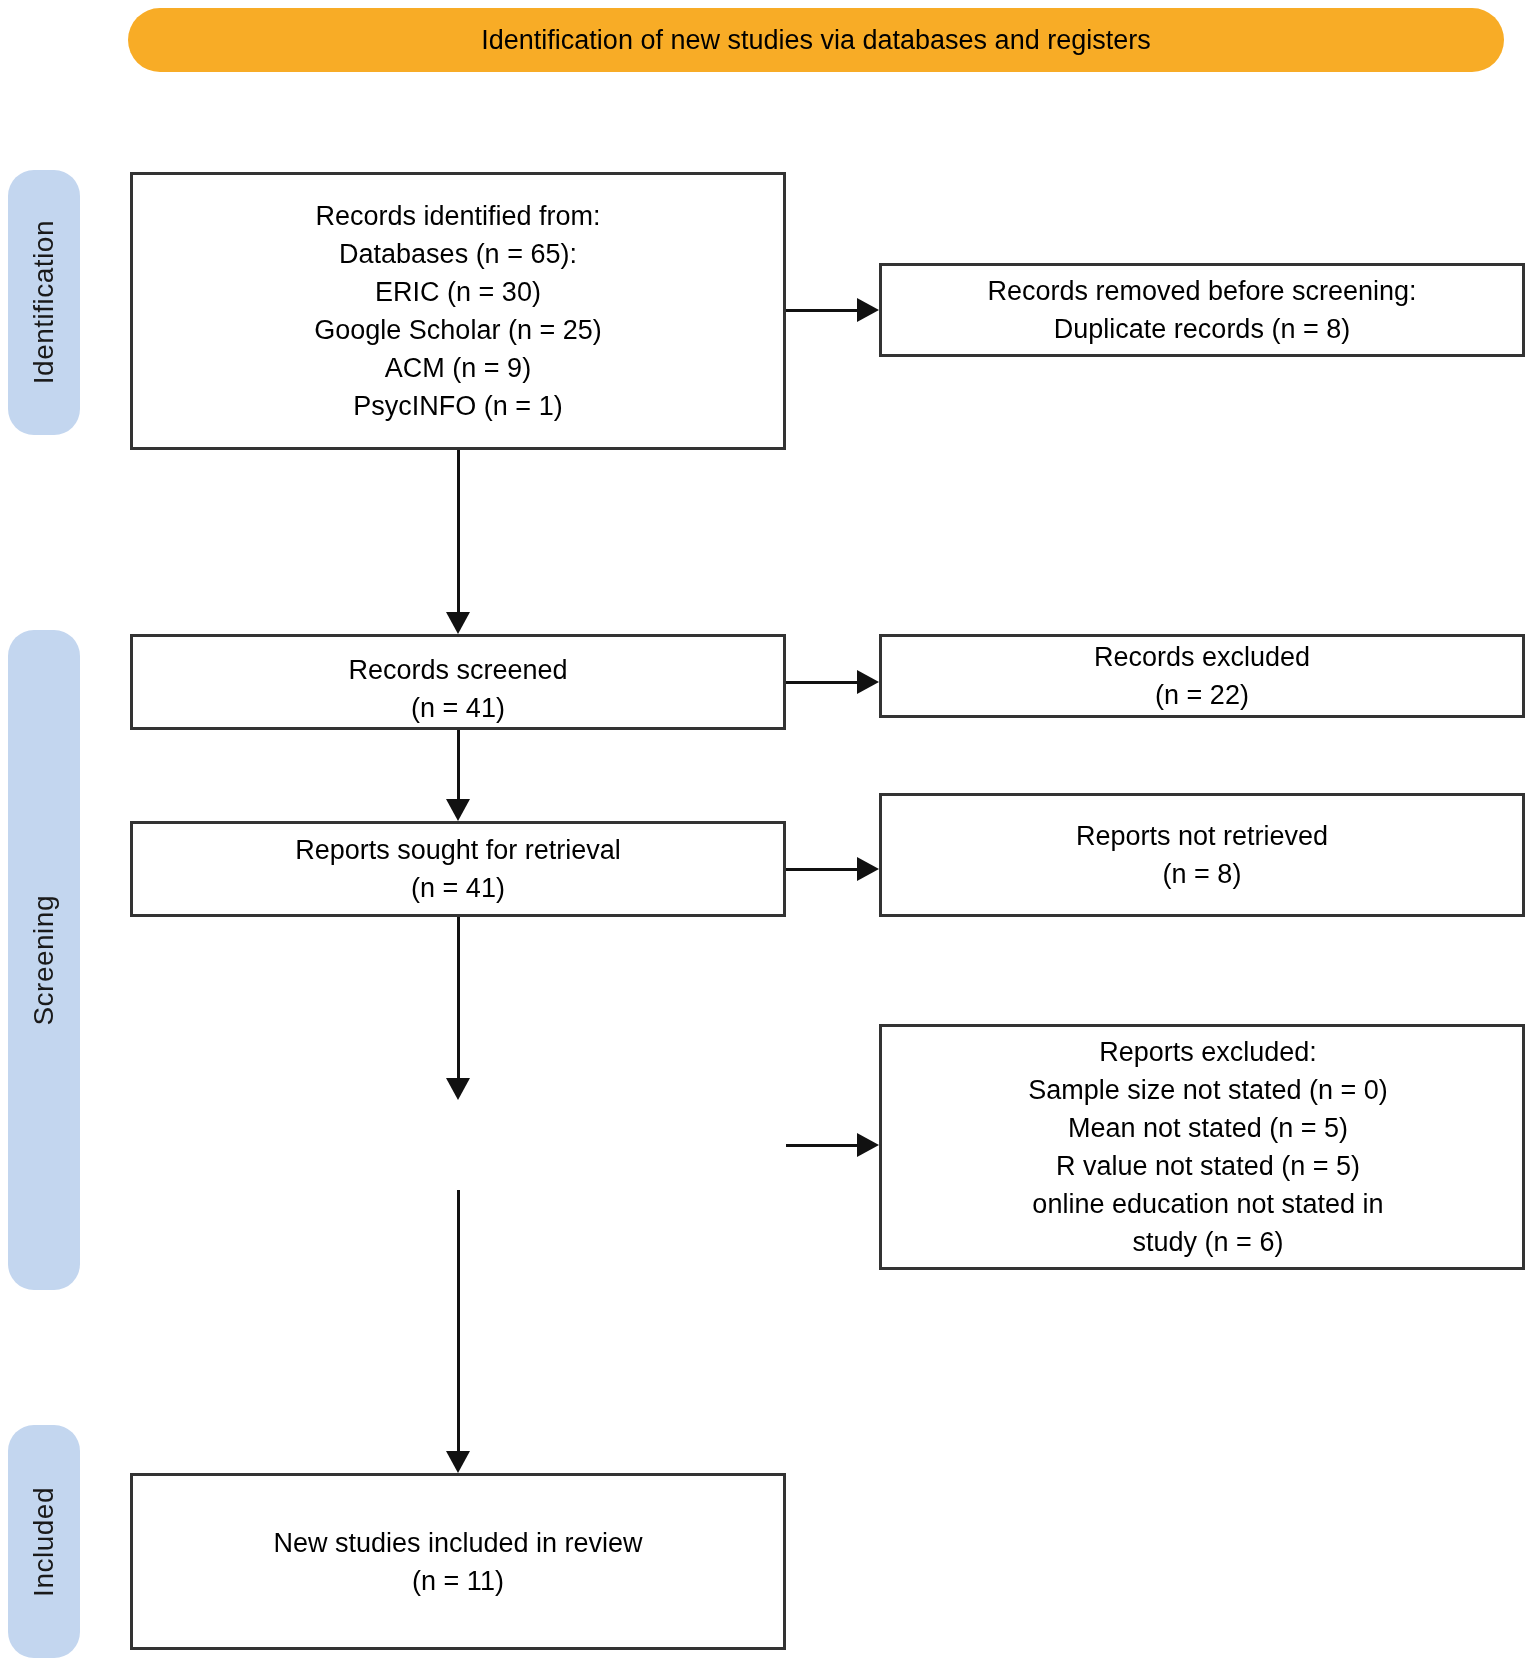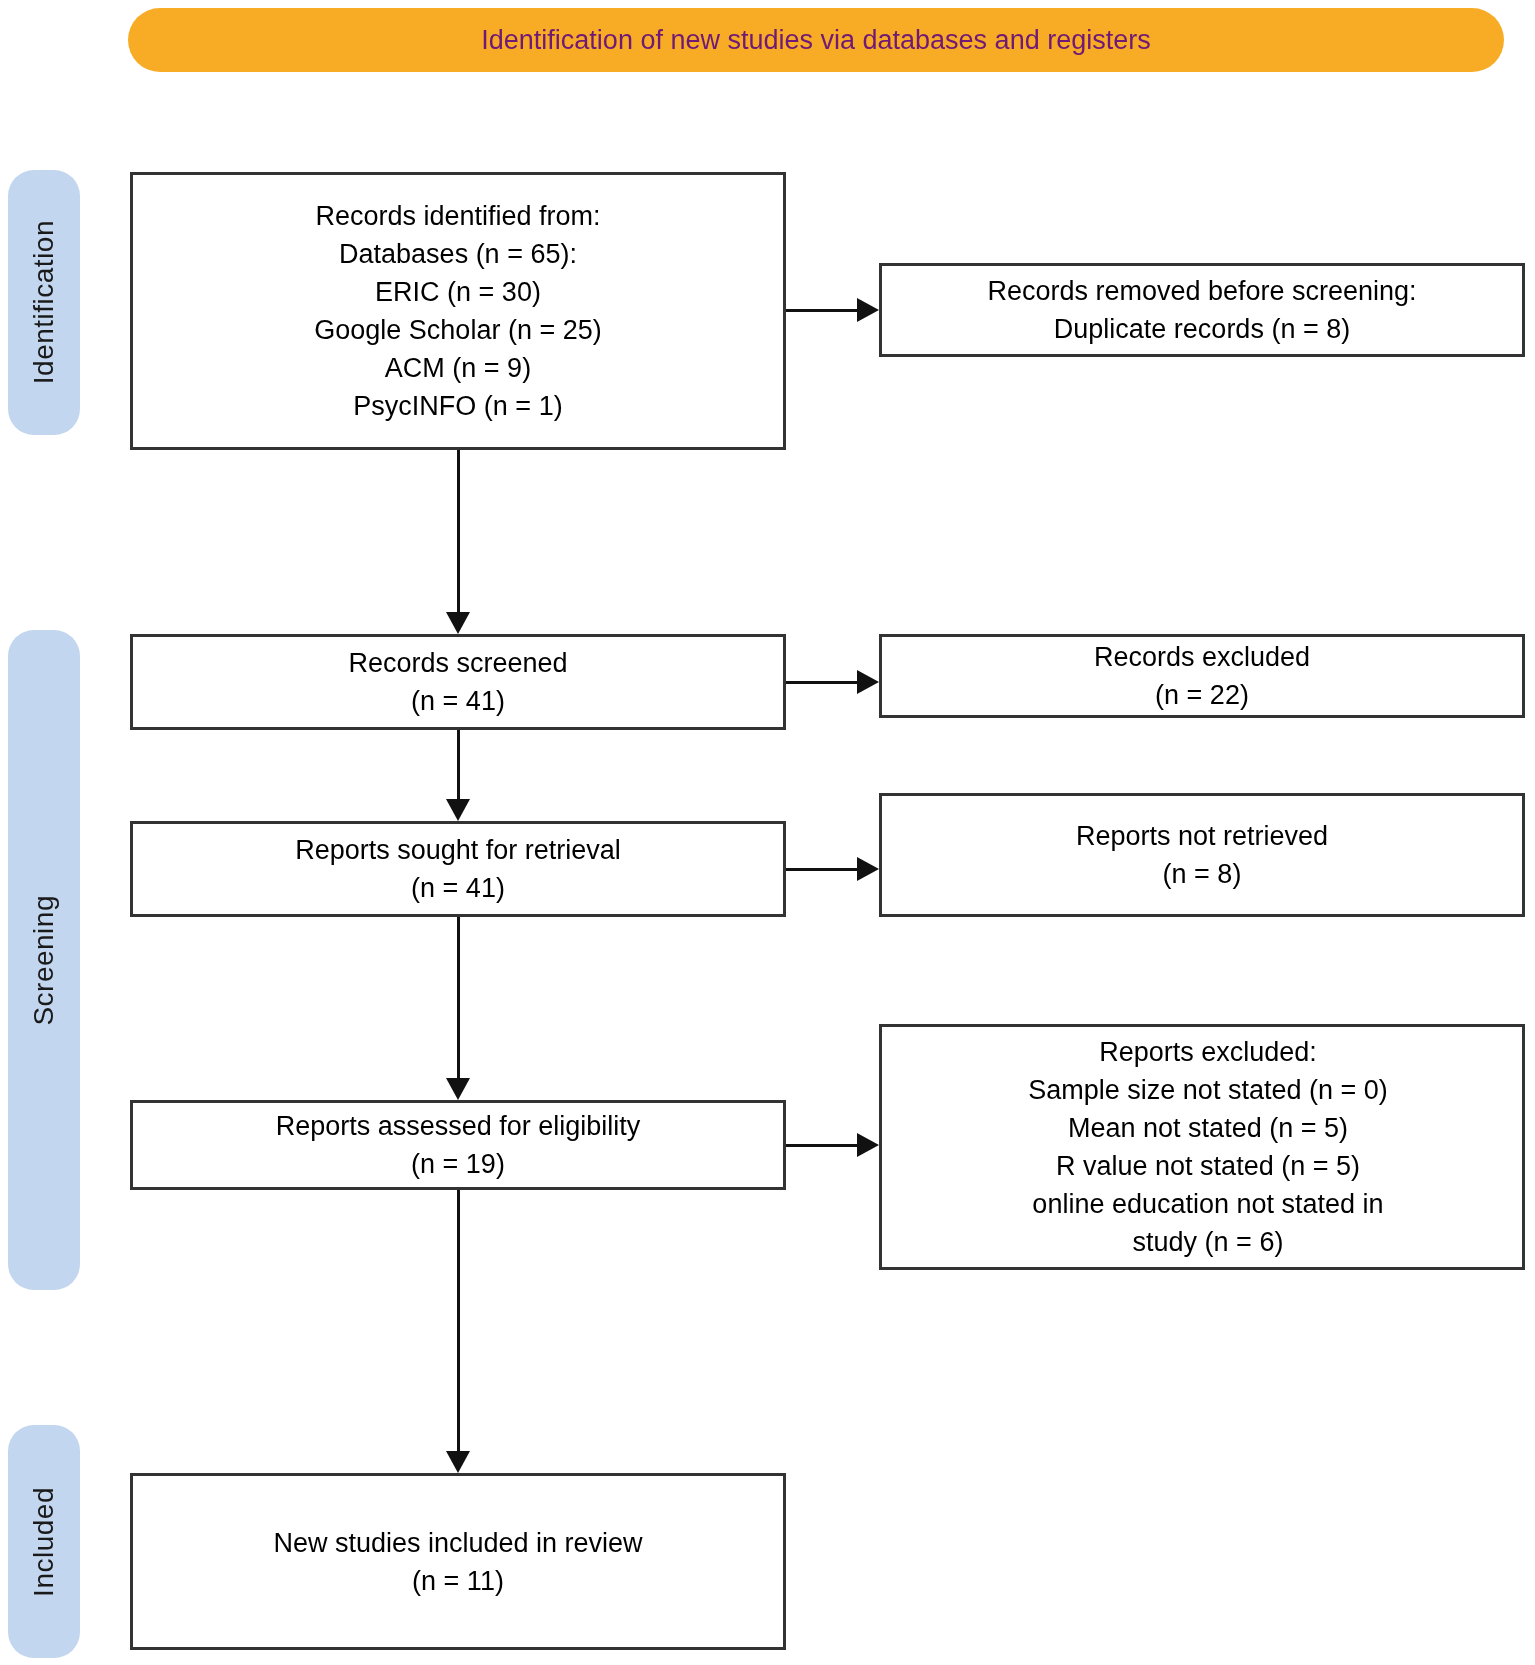--- a/index.html
+++ b/index.html
@@ -17,21 +17,21 @@
     color: var(--c-text, #000);
   }
   .banner {
     position: absolute;
     left: 128px; top: 8px;
     width: 1376px; height: 64px;
     background: var(--c-banner, #F8AC26);
     border-radius: 32px;
     display: flex; align-items: center; justify-content: center;
     font-size: 27px;
-    color: #701a75;
+    color: #000000;
   }
   .stage-band {
     position: absolute;
     left: 8px; width: 72px;
     background: var(--c-stage, #C3D6EF);
     border-radius: 26px;
     display: flex; align-items: center; justify-content: center;
   }
   .stage-band .stage-label {
     writing-mode: vertical-rl;
@@ -54,21 +54,21 @@
     font-size: 27px;
     line-height: 38px;
   }
   .box .box-text { white-space: pre-line; }
 
   .col-left  { left: 130px; width: 656px; }
   .col-right { left: 879px; width: 646px; }
 
   .box-records-identified   { top: 172px;  height: 278px; }
   .box-records-removed      { top: 263px;  height: 94px;  }
-  .box-records-screened     { top: 634px;  height: 96px;  }
+  .box-records-screened     { top: 634px;  height: 96px; align-items: flex-end;  }
   .box-records-excluded     { top: 634px;  height: 84px; text-align: center;  }
   .box-reports-sought       { top: 821px;  height: 96px; justify-content: center;  }
   .box-reports-not-retrieved{ top: 793px;  height: 124px;  }
   .box-reports-assessed     { top: 1100px; height: 90px;  }
   .box-reports-excluded     { top: 1024px; height: 246px; padding-left: 12px; }
   .box-new-studies          { top: 1473px; height: 177px; }
 
   
   .arrow-v {
     position: absolute;
@@ -150,24 +150,20 @@
 PsycINFO (n = 1)</div>
   </div>
   <div class="box col-left box-records-screened">
     <div class="box-text">Records screened
 (n = 41)</div>
   </div>
   <div class="box col-left box-reports-sought">
     <div class="box-text">Reports sought for retrieval
 (n = 41)</div>
   </div>
-  <div class="box col-left box-reports-assessed">
-    <div class="box-text">Reports assessed for eligibility
-(n = 19)</div>
-  </div>
   <div class="box col-left box-new-studies">
     <div class="box-text">New studies included in review
 (n = 11)</div>
   </div>
 
   <div class="box col-right box-records-removed">
     <div class="box-text">Records removed before screening:
 Duplicate records (n = 8)</div>
   </div>
   <div class="box col-right box-records-excluded">

